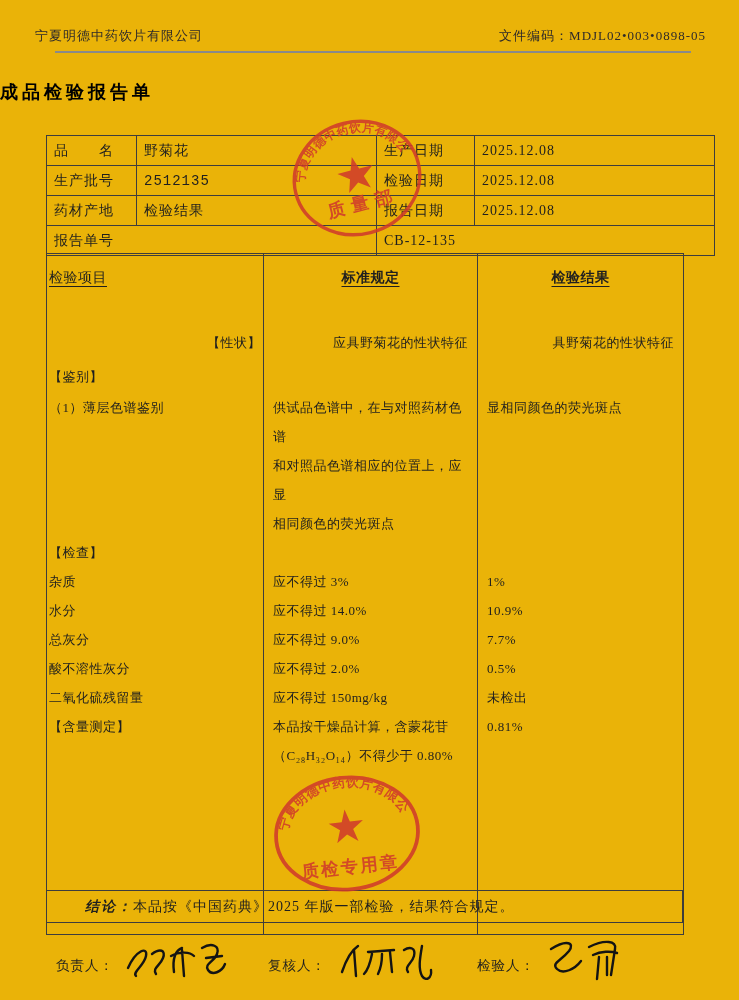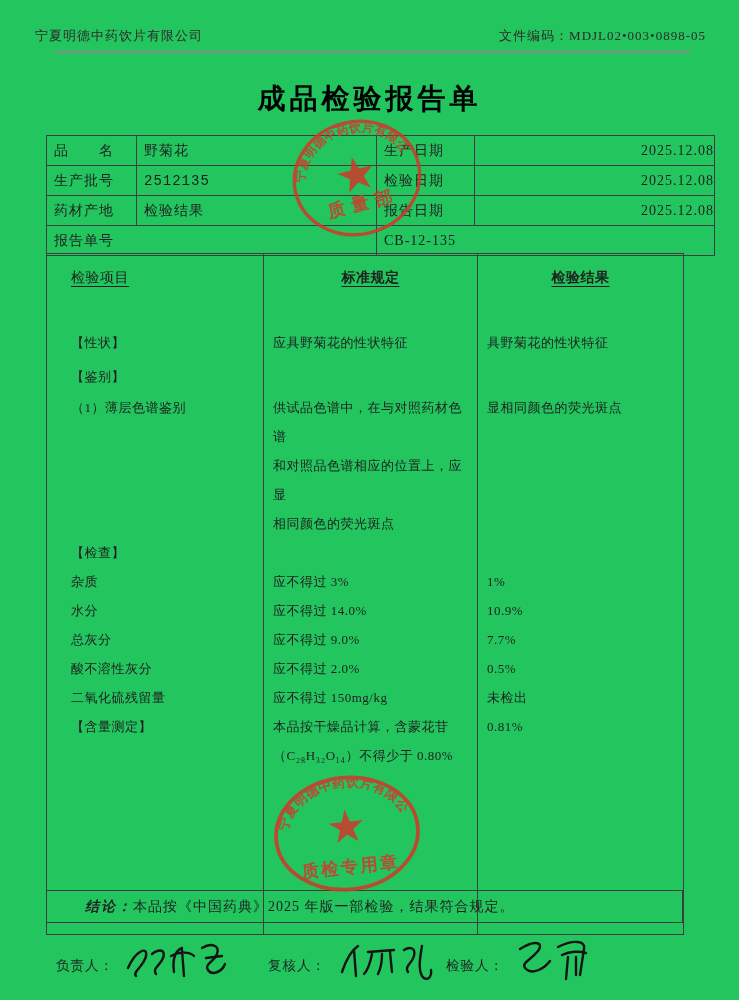--- a/index.html
+++ b/index.html
@@ -1,50 +1,50 @@
 <!DOCTYPE html>
 <html style="--stamp: #d0392c;"><head>
 <meta charset="utf-8">
 <style>
   html,body{margin:0;padding:0;background:#e8e8e8;}
-  .page{position:relative;width:739px;height:1000px;background:#22c55e;margin:0 auto;
+  .page{position:relative;width:739px;height:1000px;background:#eab308;margin:0 auto;
         font-family:"Liberation Serif","DejaVu Serif",serif;color:#1f1f1f;overflow:hidden;}
 
   
   .hdr{position:absolute;top:27px;left:35px;right:33px;display:flex;justify-content:space-between;
        font-size:13px;color:#2e2a2a;letter-spacing:1px;}
   .rule{position:absolute;top:51px;left:55px;width:636px;height:2px;background:#8a8a8a;}
 
   
-  .title{position:absolute;top:80px;left:0;width:100%;text-align:center;
-         font-size:28px;font-weight:700;letter-spacing:4px;color:#000;}
+  .title{position:absolute;top:80px;left:0;width:100%;text-align:left;
+         font-size:18px;font-weight:700;letter-spacing:4px;color:#000;}
 
   
   table{border-collapse:collapse;}
   .info{position:absolute;top:135px;left:46px;}
   .info td{border:1px solid #3d3d3d;height:29px;font-size:14px;padding:0 0 0 7px;letter-spacing:1px;}
   .info .c1{width:82px;}
   .info .c2{width:232px;font-family:Liberation Mono, monospace;}
   .info .c3{width:90px;}
-  .info .c4{width:232px;text-align:right;}
+  .info .c4{width:232px;}
 
   
   .main{position:absolute;top:253px;left:46px;table-layout:fixed;}
   .main td{border-left:1px solid #3d3d3d;border-right:1px solid #3d3d3d;border-top:none;border-bottom:none;
-           vertical-align:top;font-size:13px;line-height:29px;padding:0 24px;letter-spacing:0.5px;}
+           vertical-align:top;font-size:13px;line-height:29px;padding:0 2px;letter-spacing:0.5px;}
   .main{border:1px solid #3d3d3d;}
   .main col.mc1{width:217px;}
   .main col.mc2{width:214px;}
   .main col.mc3{width:206px;}
   .main .hrow td{height:65px;padding-top:9px;font-size:14px;}
   .main .hrow .u{text-decoration:underline;text-underline-offset:4px;}
   .main .hrow td.mid,.main .hrow td.rgt{text-align:center;font-weight:bold;}
   .main td.std{padding:0 9px;}
   .main td.res{padding:0 9px;}
-  tr.rh0 td{height:34px;}
+  tr.rh0 td{height:34px;text-align:right;}
   tr.rh1 td{height:31px;}
   tr.rh2 td{height:112px;}
   tr.rh3 td{height:28px;}
   tr.rh4 td,tr.rh5 td,tr.rh6 td,tr.rh7 td,tr.rh8 td{height:29px;}
   tr.rh9 td{height:64px;}
   tr.spacer td{height:158px;}
 
   
   .concl{position:absolute;top:890px;left:46px;width:637px;height:33px;border:1px solid #3d3d3d;
          box-sizing:border-box;font-size:14px;line-height:31px;padding-left:38px;letter-spacing:1px;}
@@ -224,21 +224,21 @@
     </svg>
   </div>
   <div class="sigblock" style="left:268px;">
     <span class="lbl">复核人：</span>
     <svg class="sig" width="104" height="46" viewBox="0 0 104 46">
       <path d="M8,34 C12,22 18,12 24,8 M20,12 L22,38"></path>
       <path d="M34,14 L60,12 M38,16 C36,26 34,32 30,36 M48,16 C48,24 46,32 44,36 M56,14 L58,34"></path>
       <path d="M70,12 C76,8 82,10 80,18 C78,26 70,28 74,34 M88,8 C86,20 84,30 88,38 C92,44 98,40 97,32"></path>
     </svg>
   </div>
-  <div class="sigblock" style="left:446px;align-items:center;">
+  <div class="sigblock" style="left:477px;align-items:center;">
     <span class="lbl">检验人：</span>
     <svg class="sig" width="92" height="48" viewBox="0 0 92 48">
       <path d="M8,12 C24,2 32,6 26,14 C18,24 8,26 14,32 C20,38 32,32 38,24"></path>
       <path d="M46,10 C62,2 74,4 72,12 L68,38 M50,18 C58,14 68,14 74,16 M56,20 L54,42 M64,20 L64,38"></path>
     </svg>
   </div>
 
   <div class="stamp stamp-top">
     <svg viewBox="0 0 200 180" width="136" height="122">
       <defs>

